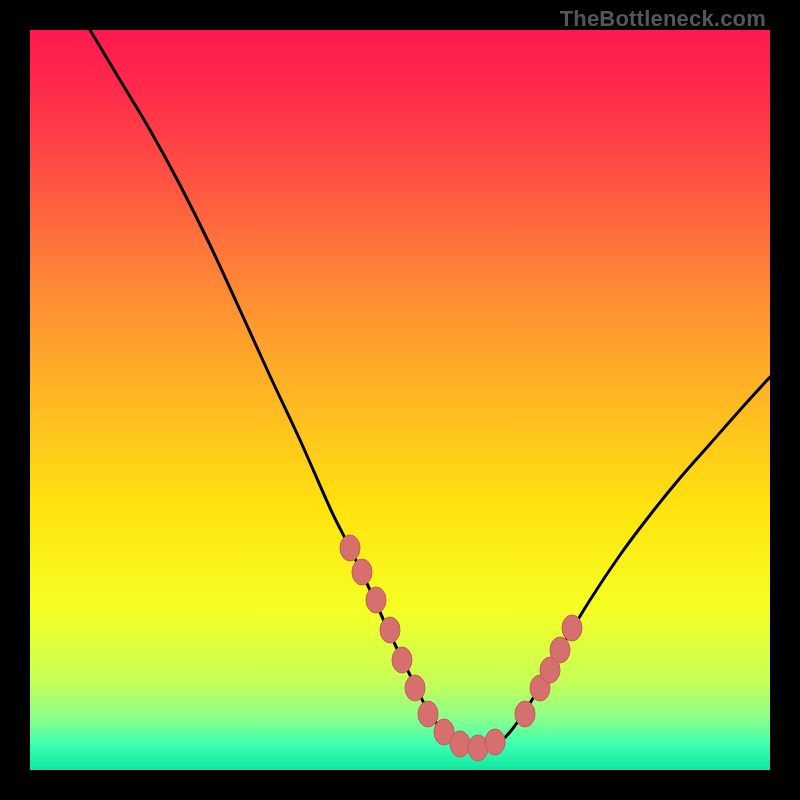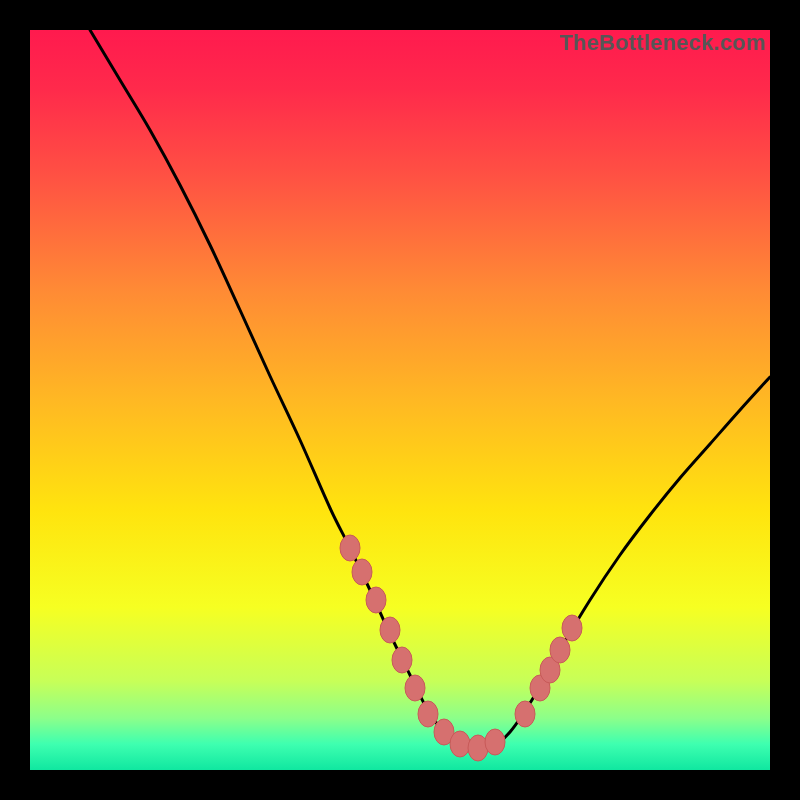--- a/index.html
+++ b/index.html
@@ -24,21 +24,20 @@
   }
   .watermark {
     position: absolute;
     top: 6px;
     right: 34px;
     font-family: Arial, Helvetica, sans-serif;
     font-size: 22px;
     font-weight: bold;
     color: #565656;
     letter-spacing: 0.2px;
-    margin-top: 24px;
   }
   svg.curve {
     position: absolute;
     inset: 0;
   }
 </style>
 </head>
 <body>
 
 <div class="frame">

